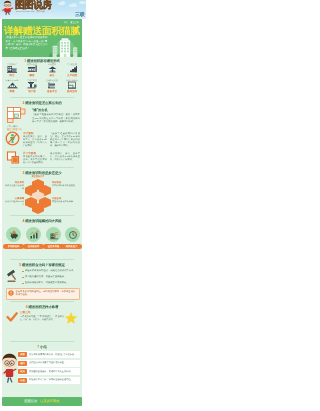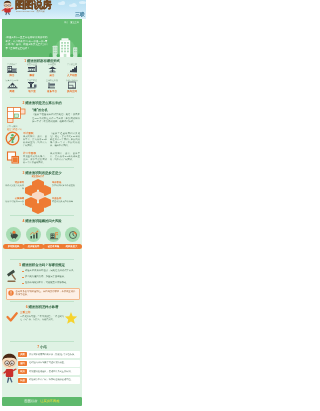--- a/index.html
+++ b/index.html
@@ -192,20 +192,21 @@
           <rect x="34" y="28" width="4" height="3.6"></rect>
           <rect x="40.2" y="28" width="4" height="3.6"></rect>
       </g>
       <rect x="33.4" y="35" width="5.4" height="7" fill="#bde3c5"></rect>
 
       <path d="M2 42 q0 -9 3.6 -9 q3.6 0 3.6 9 z" fill="#4aa95a"></path>
       <path d="M63 42 q0 -8 3.2 -8 q3.2 0 3.2 8 z" fill="#4aa95a"></path>
       <circle cx="21.5" cy="38.5" r="3.4" fill="#55b065"></circle>
       <circle cx="50.5" cy="38.5" r="3" fill="#55b065"></circle>
     </svg>
+    <div id="hero-title">详解赠送面积猫腻</div>
     <div id="hero-kicker">买房 · 置业宝典</div>
     <div id="hero-lead">“赠送面积”一直是开发商吸引购房者的卖点，不少楼盘打出“买一层送一层”“零公摊”等广告语。赠送面积究竟是怎么回事？是馅饼还是陷阱？</div>
   </div>
 
   <div id="sheet">
 
     <div class="sec-head" style="top:1.5px;">
       <span class="num">1</span><span>赠送面积都有哪些形式</span>
     </div>
 

